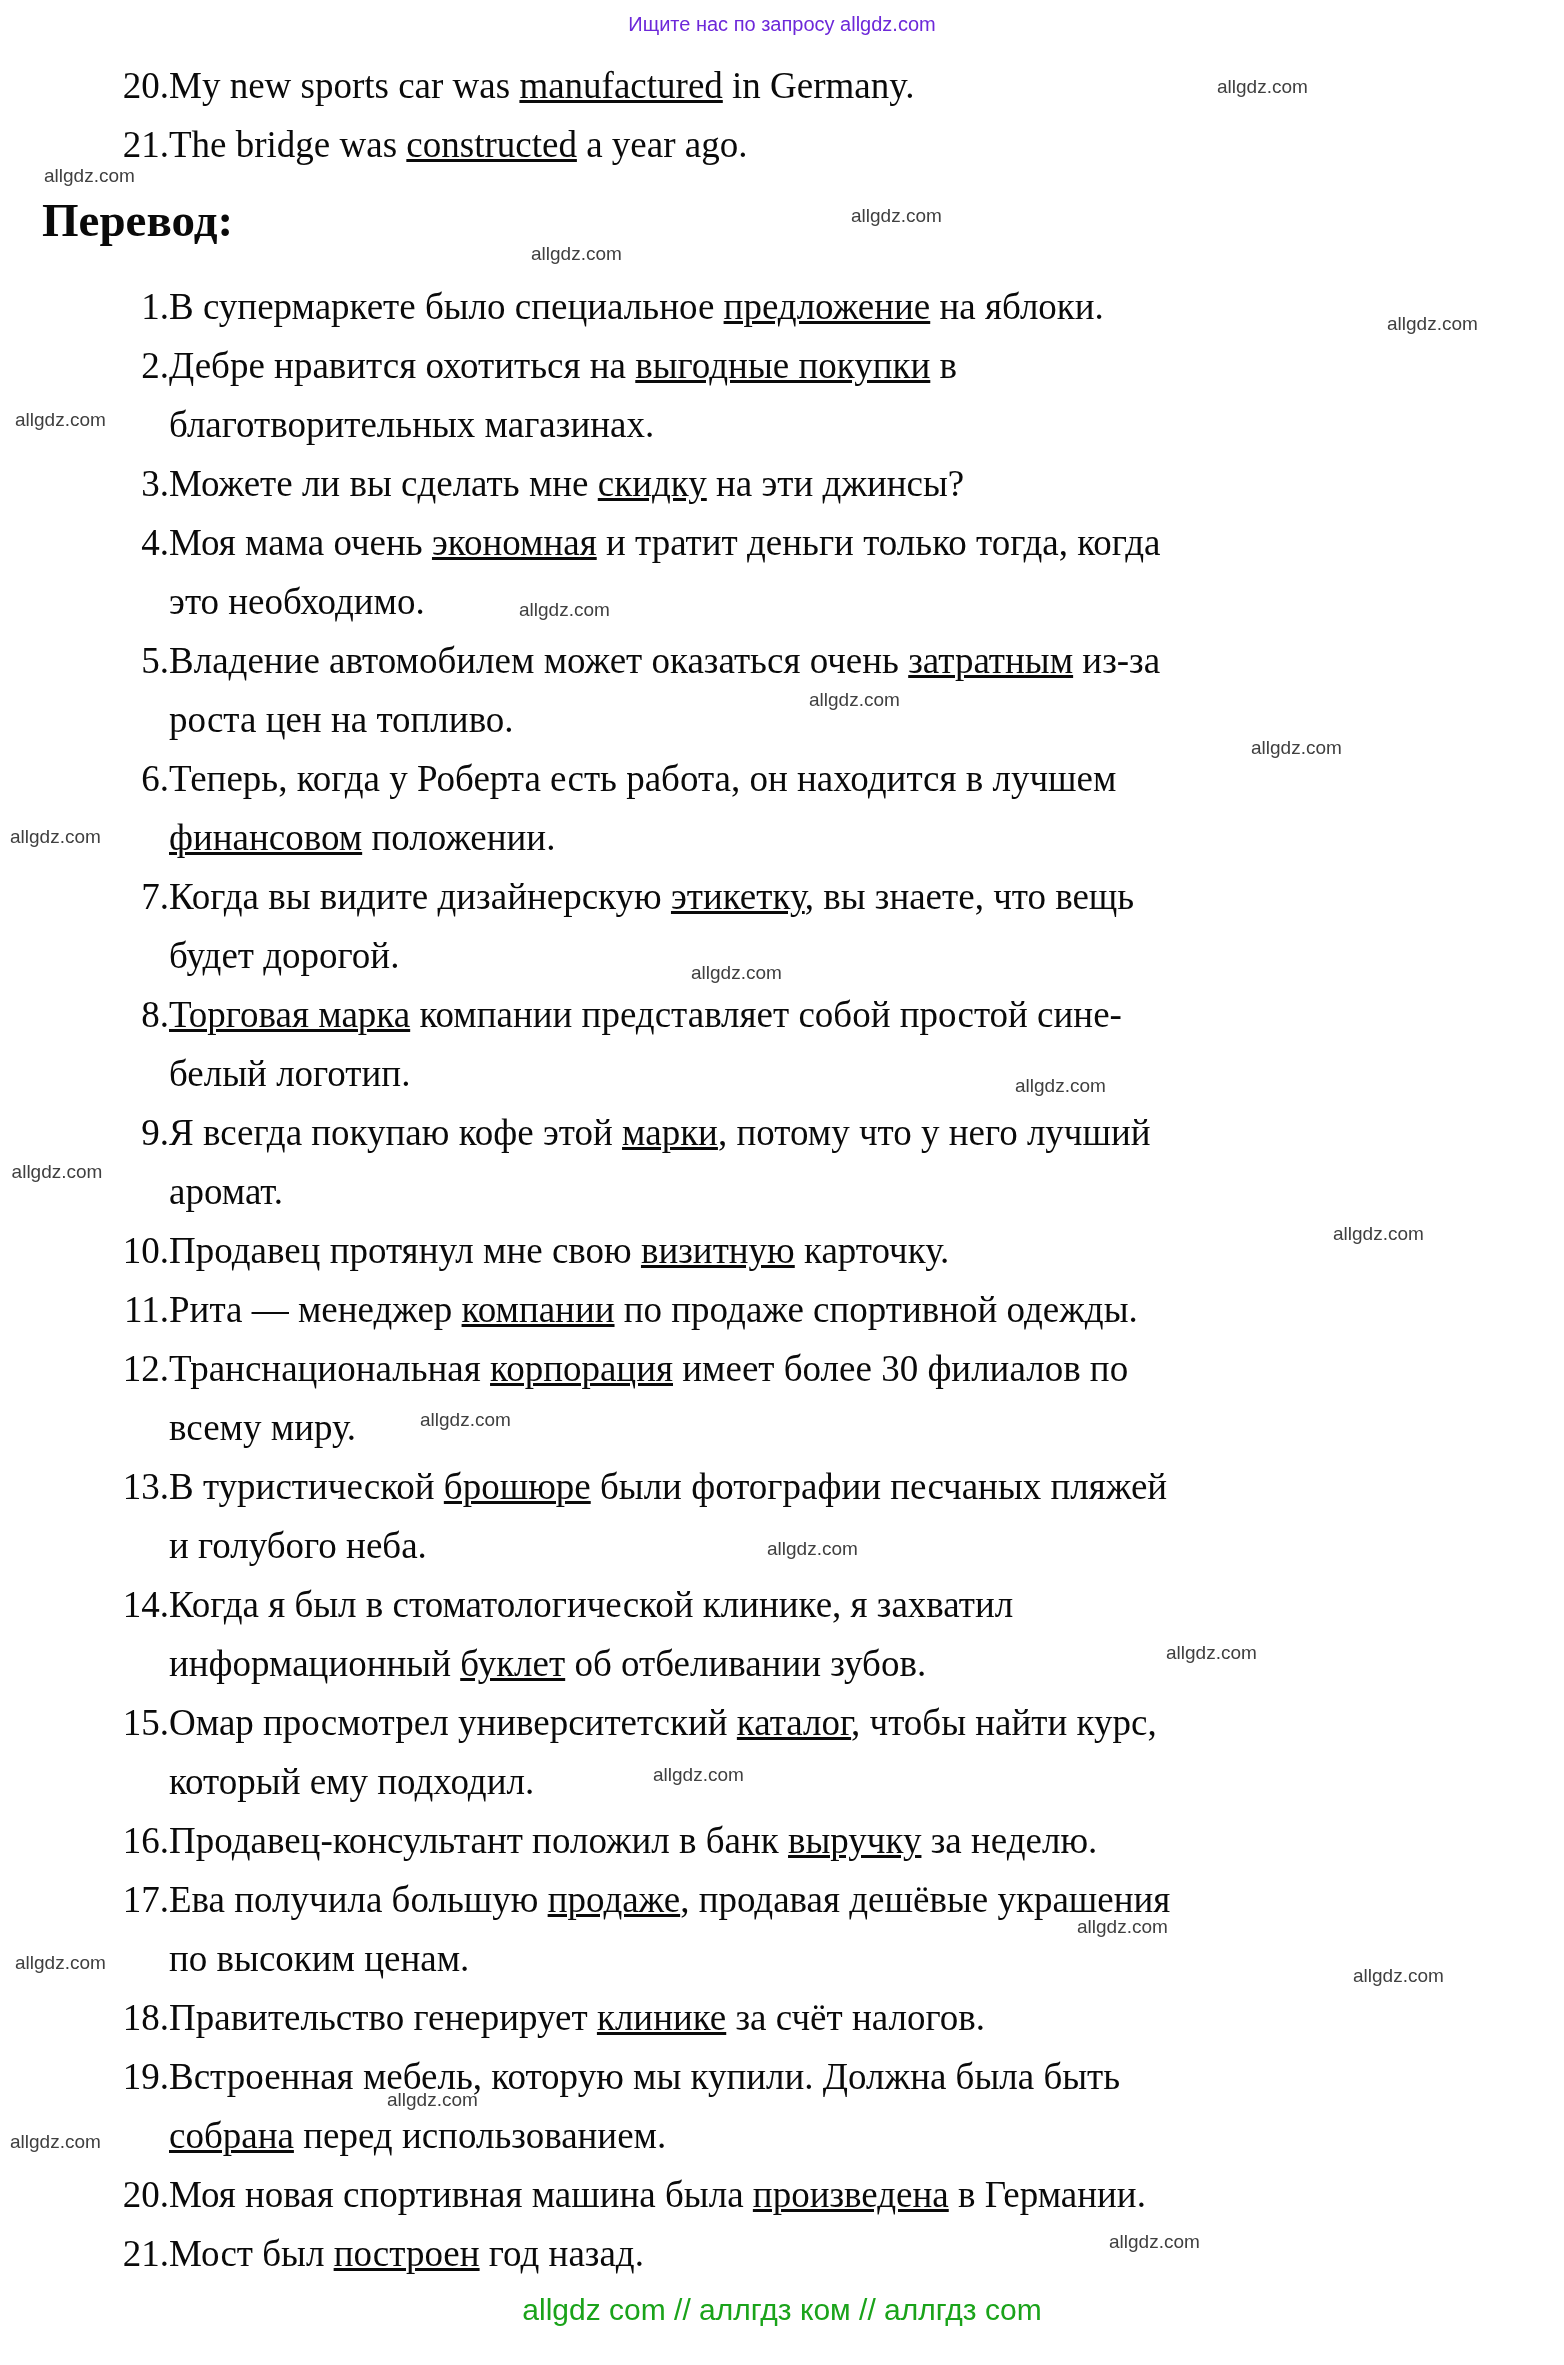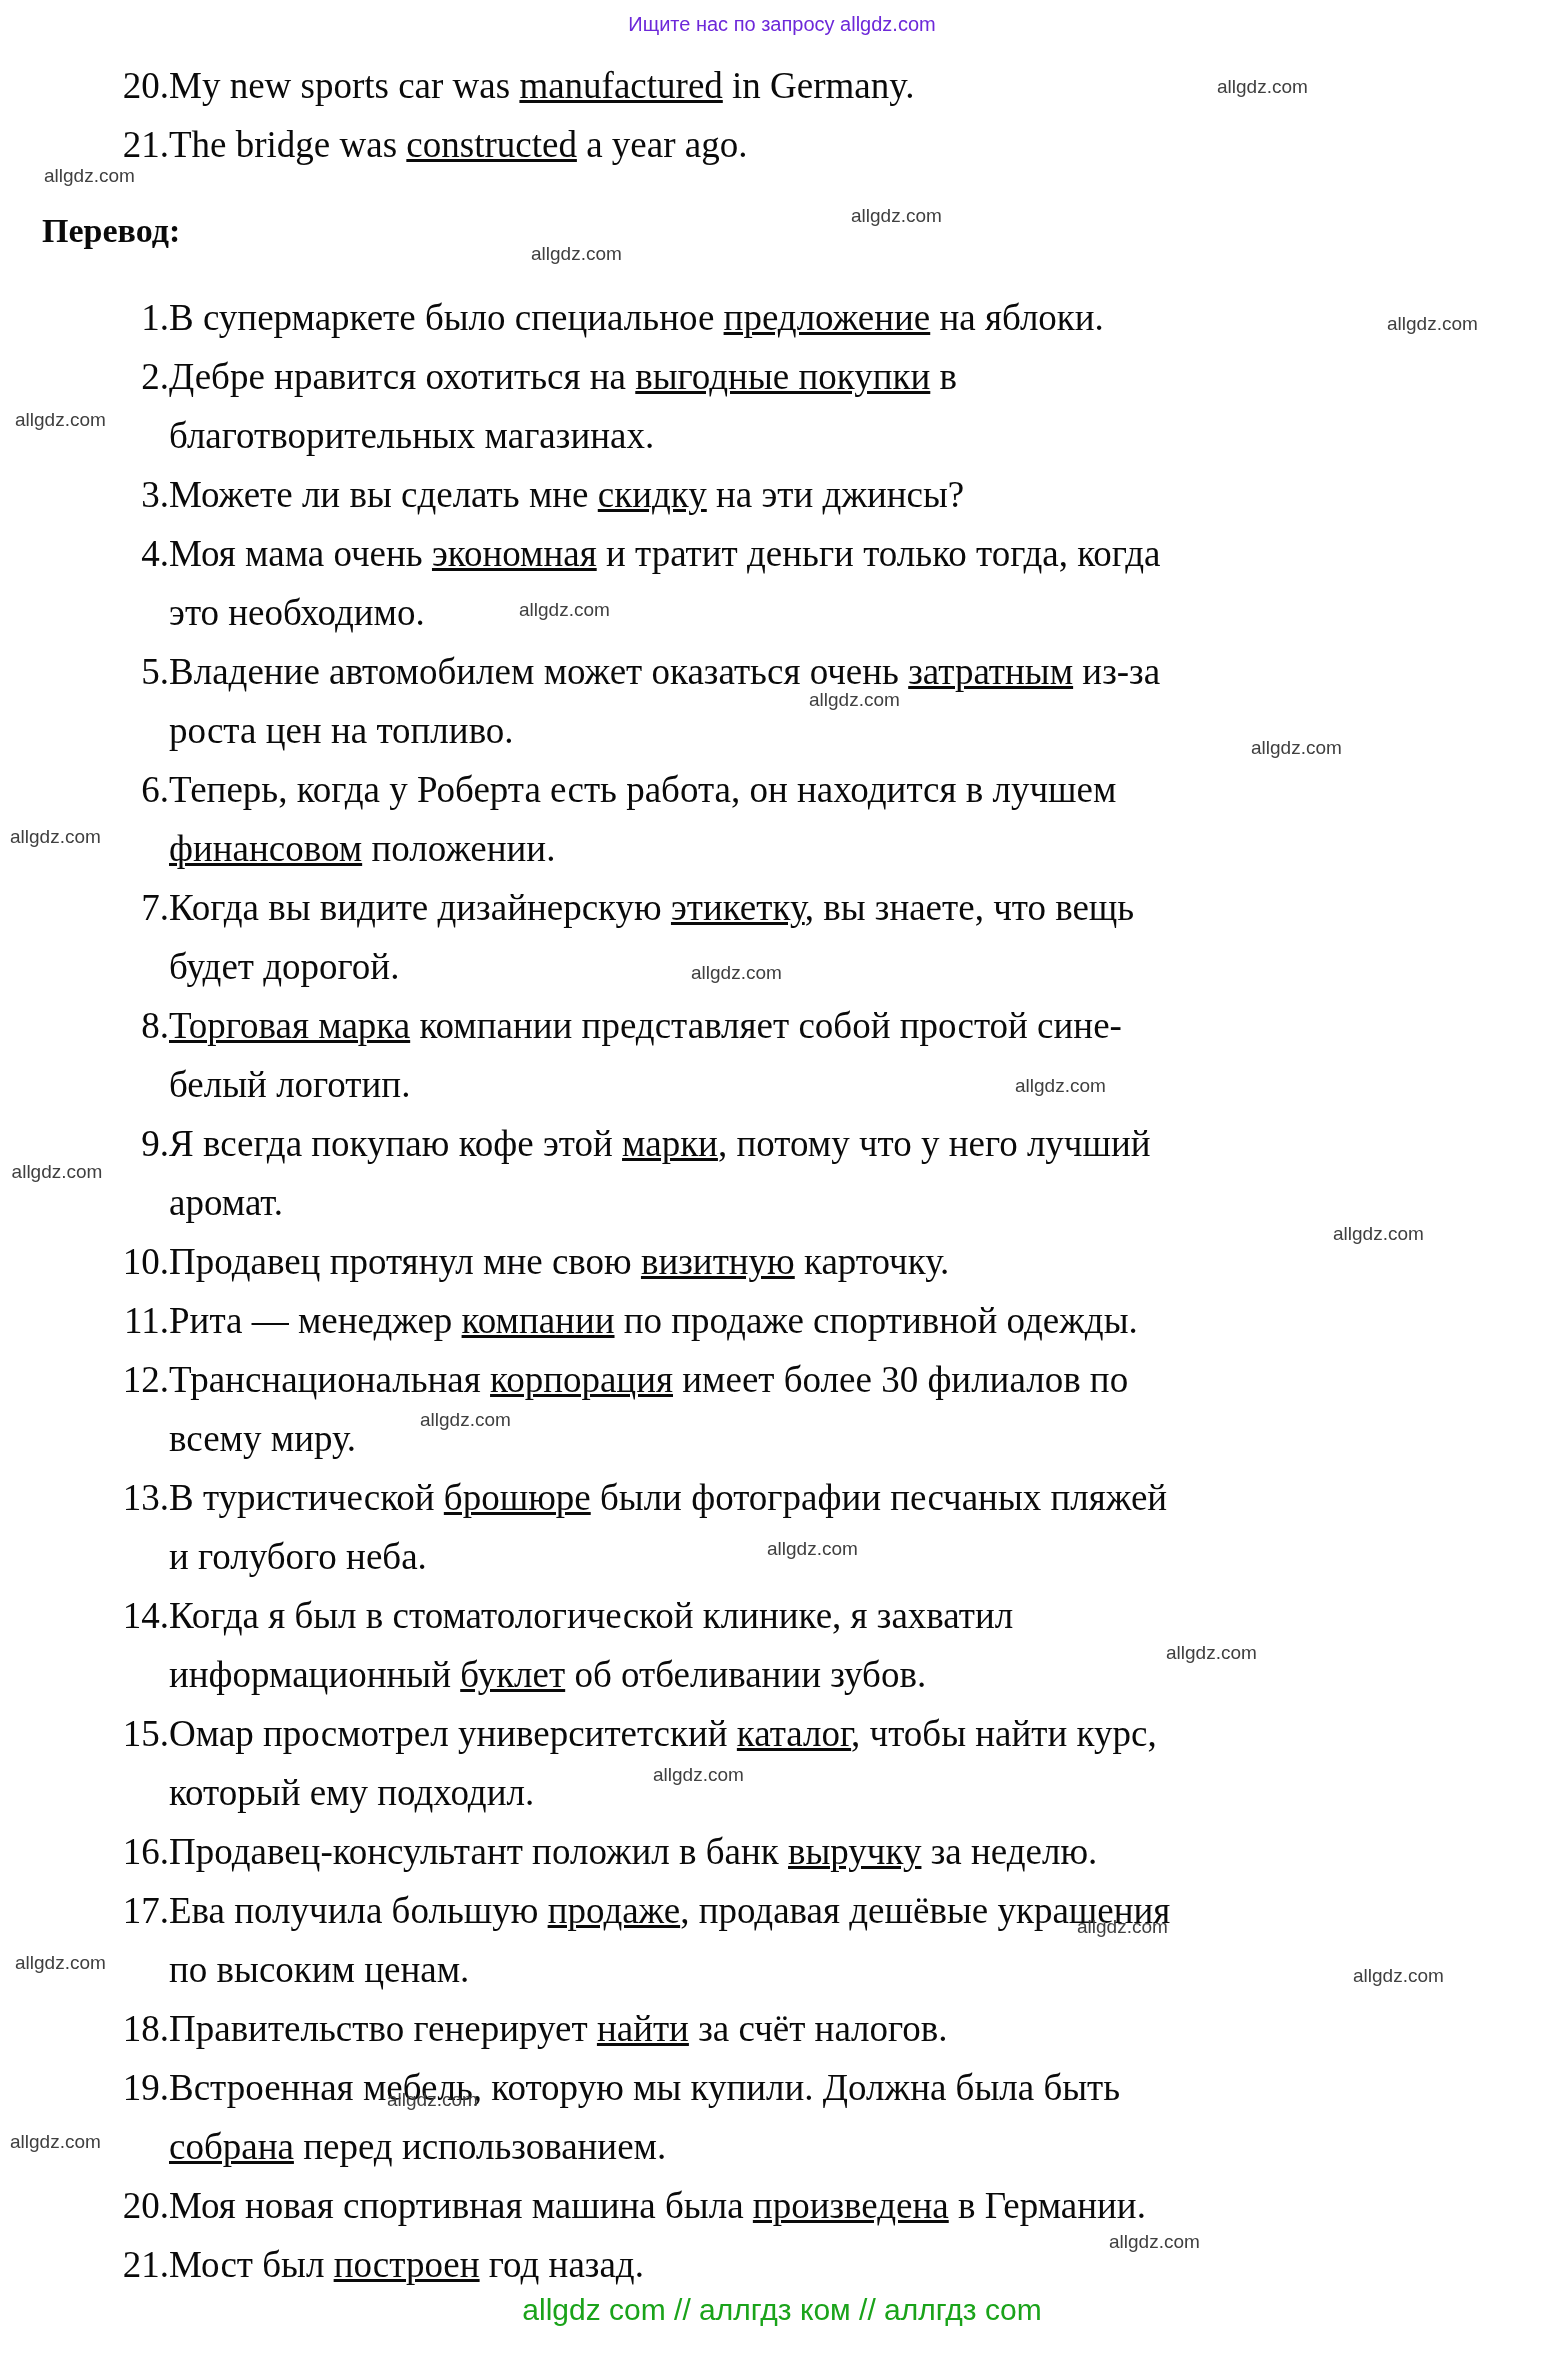--- a/index.html
+++ b/index.html
@@ -30,22 +30,22 @@
     line-height: 59px;
   }
   .item .num {
     flex: 0 0 169px;
     padding-left: 99px;
     text-align: right;
   }
   .item .text { flex: 1 1 auto; padding-right: 50px; }
   .u { text-decoration: underline; text-decoration-thickness: 2.5px; }
   .section-title {
-    margin: 32px 0 32px 42px;
-    font-size: 34px;
+    margin: 21px 0 32px 42px;
+    font-size: 47px;
     line-height: 50px;
     font-weight: 700;
   }
   .footer {
     position: absolute;
     left: 0;
     top: 2293px;
     width: 100%;
     text-align: center;
     font-family: "Liberation Sans", sans-serif;
@@ -144,21 +144,21 @@
       <div class="item">
         <span class="num">16.</span>
         <span class="text"><span>Продавец-консультант положил в банк </span><span class="u">выручку</span><span> за неделю.</span></span>
       </div>
       <div class="item">
         <span class="num">17.</span>
         <span class="text"><span>Ева получила большую </span><span class="u">продаже</span><span>, продавая дешёвые украшения</span><br><span>по высоким ценам.</span></span>
       </div>
       <div class="item">
         <span class="num">18.</span>
-        <span class="text"><span>Правительство генерирует </span><span class="u">найти</span><span> за счёт налогов.</span></span>
+        <span class="text"><span>Правительство генерирует </span><span class="u">клинике</span><span> за счёт налогов.</span></span>
       </div>
       <div class="item">
         <span class="num">19.</span>
         <span class="text"><span>Встроенная мебель, которую мы купили. Должна была быть</span><br><span class="u">собрана</span><span> перед использованием.</span></span>
       </div>
       <div class="item">
         <span class="num">20.</span>
         <span class="text"><span>Моя новая спортивная машина была </span><span class="u">произведена</span><span> в Германии.</span></span>
       </div>
       <div class="item">

